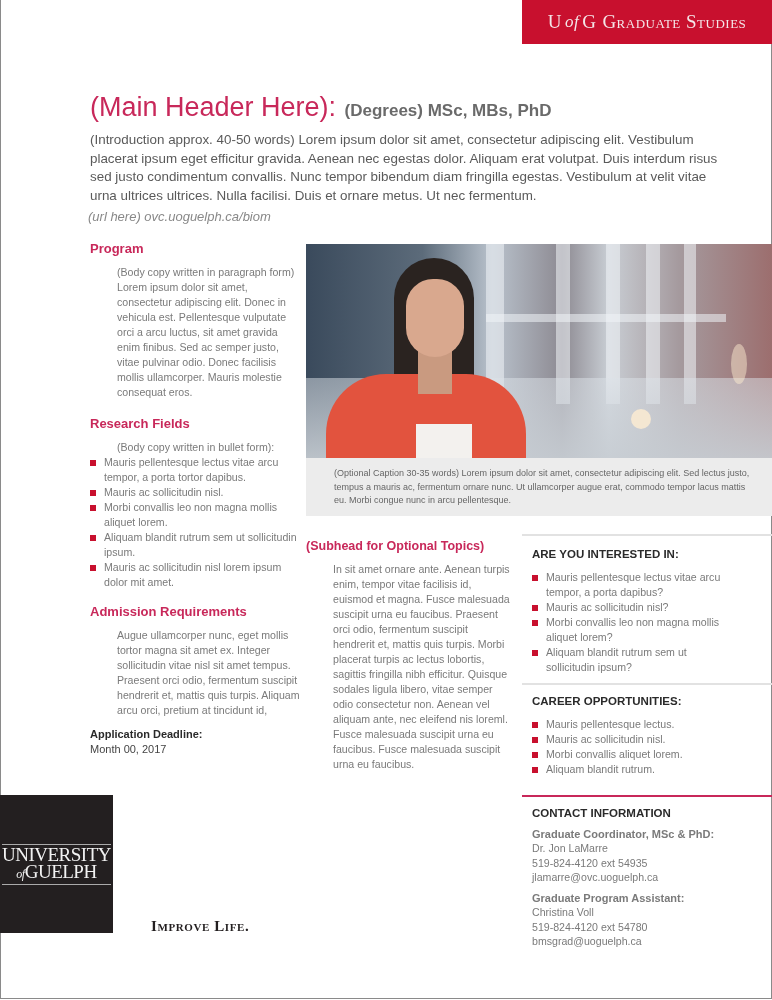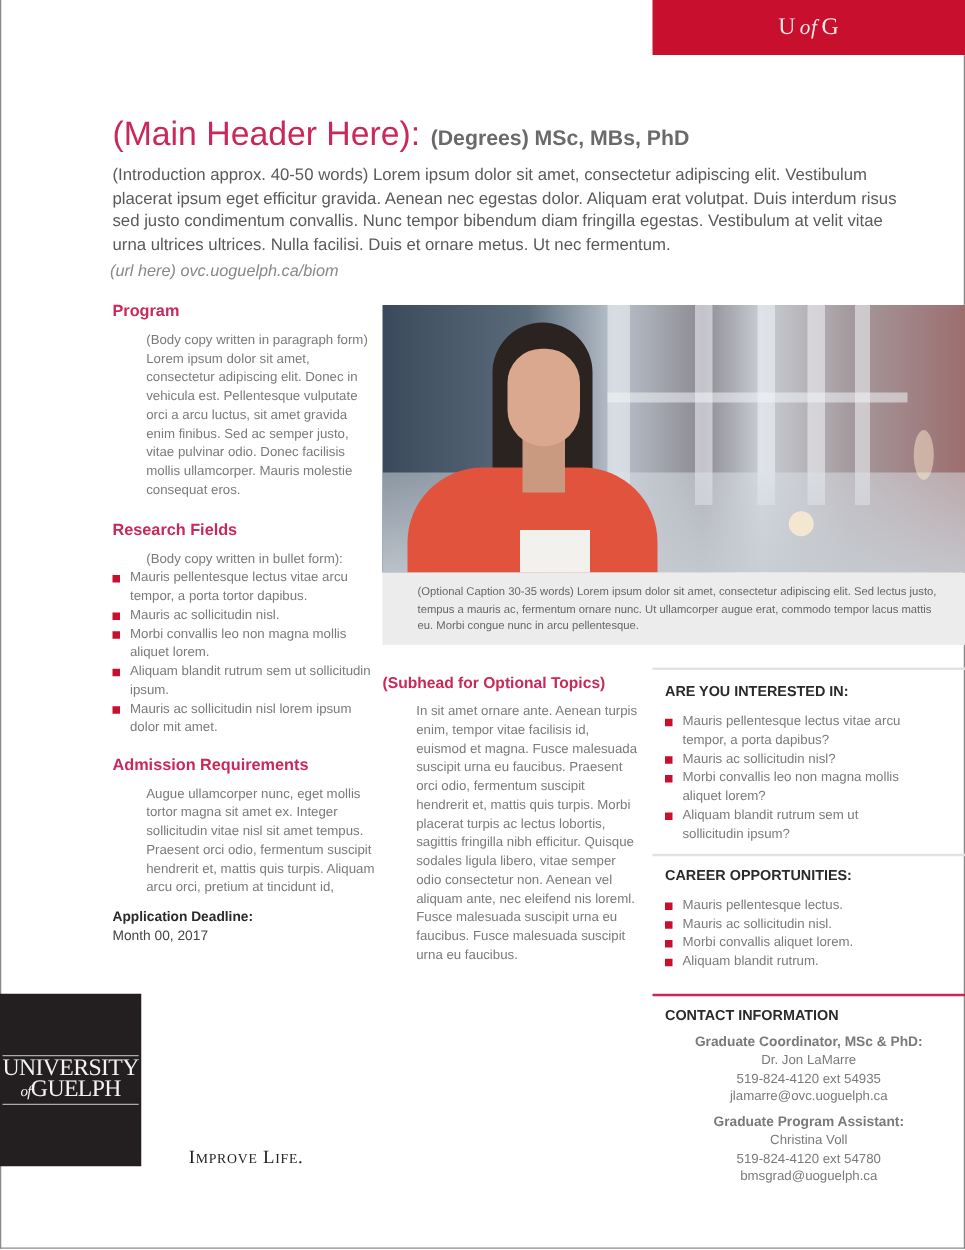--- a/index.html
+++ b/index.html
@@ -68,44 +68,45 @@
 
   .right-col { position: absolute; left: 522px; top: 534px; width: 250px; }
   .rule-grey { height: 2px; background: #e2e2e2; }
   .box-title { color: #2a2a2a; font-weight: bold; font-size: 11.5px; margin: 0 0 10px 10px; }
   .right-col .bullets { margin-left: 10px; width: 200px; }
   .rule-red { position: absolute; left: 522px; top: 795px; width: 250px; height: 2px; background: #c8285a; }
 
   .contact { position: absolute; left: 532px; top: 806px; width: 230px; font-size: 10.6px; line-height: 14.5px; color: #7a7a7a; }
   .contact .ct-title { color: #2a2a2a; font-weight: bold; font-size: 11.5px; margin-bottom: 6px; }
   .contact .role { font-weight: bold; color: #7a7a7a; font-size: 11px; }
-  .contact .group { margin-bottom: 6px; text-align: center; }
+  .contact .group { margin-bottom: 6px; }
 
   .logo-block {
     position: absolute; left: 0; top: 795px; width: 113px; height: 138px; background: #231f20;
     display: flex; flex-direction: column; justify-content: center; align-items: center;
   }
   .logo-text { font-family: "Liberation Serif", serif; color: #f2f2f2; text-align: center; line-height: 17px; }
   .logo-line1 { font-size: 19px; letter-spacing: -0.5px; border-top: 1px solid #aaa; padding-top: 1px; }
   .logo-line2 { font-size: 19px; letter-spacing: -0.5px; border-bottom: 1px solid #aaa; padding-bottom: 1px; }
   .logo-line2 .of { font-style: italic; font-size: 12px; }
   .tagline {
     position: absolute; left: 151px; top: 918px; font-family: "Liberation Serif", serif;
-    font-variant: small-caps; font-size: 15px; color: #231f20; letter-spacing: 0.6px; font-weight: normal;
+    font-variant: small-caps; font-size: 15px; color: #231f20; letter-spacing: 0.6px; font-weight: bold;
   }
 </style>
 </head>
 <body>
 
 <div class="page-frame"></div>
 
 <div class="top-banner">
   <span>U</span>
   <span class="it">of</span>
   <span>G</span>
+  <span class="sc" style="margin-left:6px">Graduate Studies</span>
 </div>
 
 <div class="main-header">
   <span class="h-red">(Main Header Here):</span>
   <span class="h-grey">(Degrees) MSc, MBs, PhD</span>
 </div>
 
 <div class="intro">(Introduction approx. 40-50 words) Lorem ipsum dolor sit amet, consectetur adipiscing elit. Vestibulum placerat ipsum eget efficitur gravida. Aenean nec egestas dolor. Aliquam erat volutpat. Duis interdum risus sed justo condimentum convallis. Nunc tempor bibendum diam fringilla egestas. Vestibulum at velit vitae urna ultrices ultrices. Nulla facilisi. Duis et ornare metus. Ut nec fermentum.</div>
 <div class="url">(url here) ovc.uoguelph.ca/biom</div>
 

